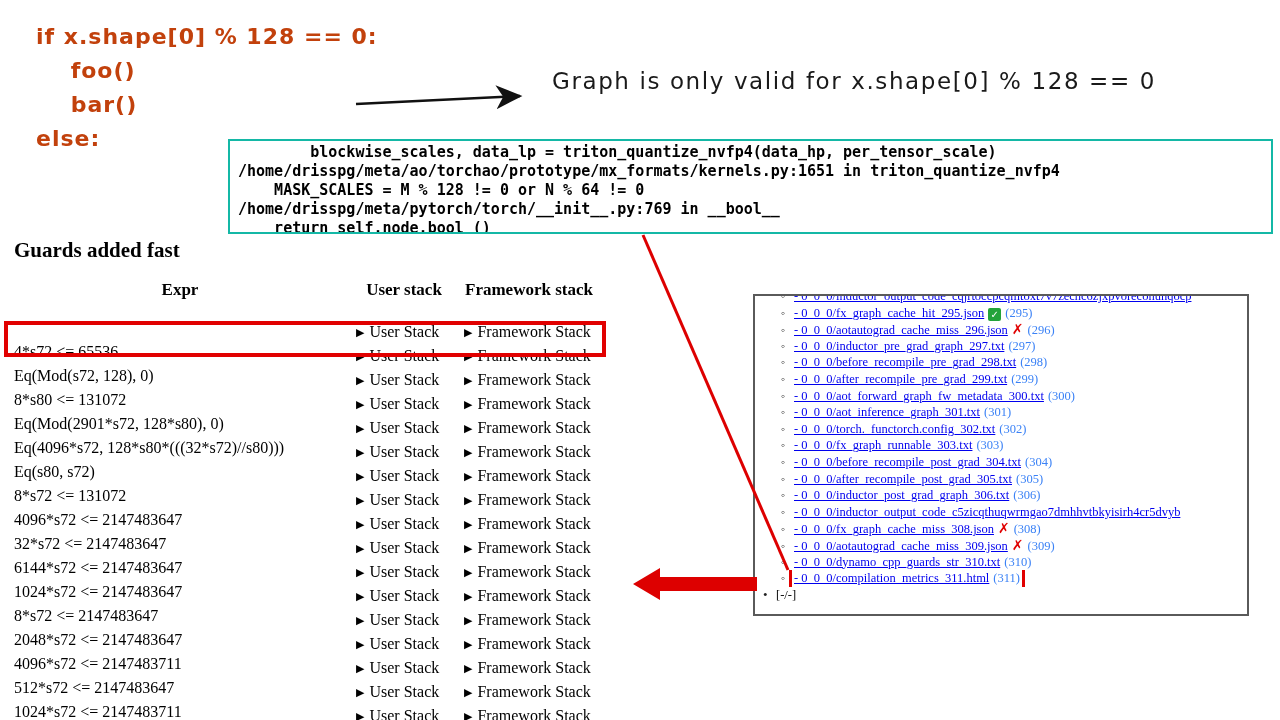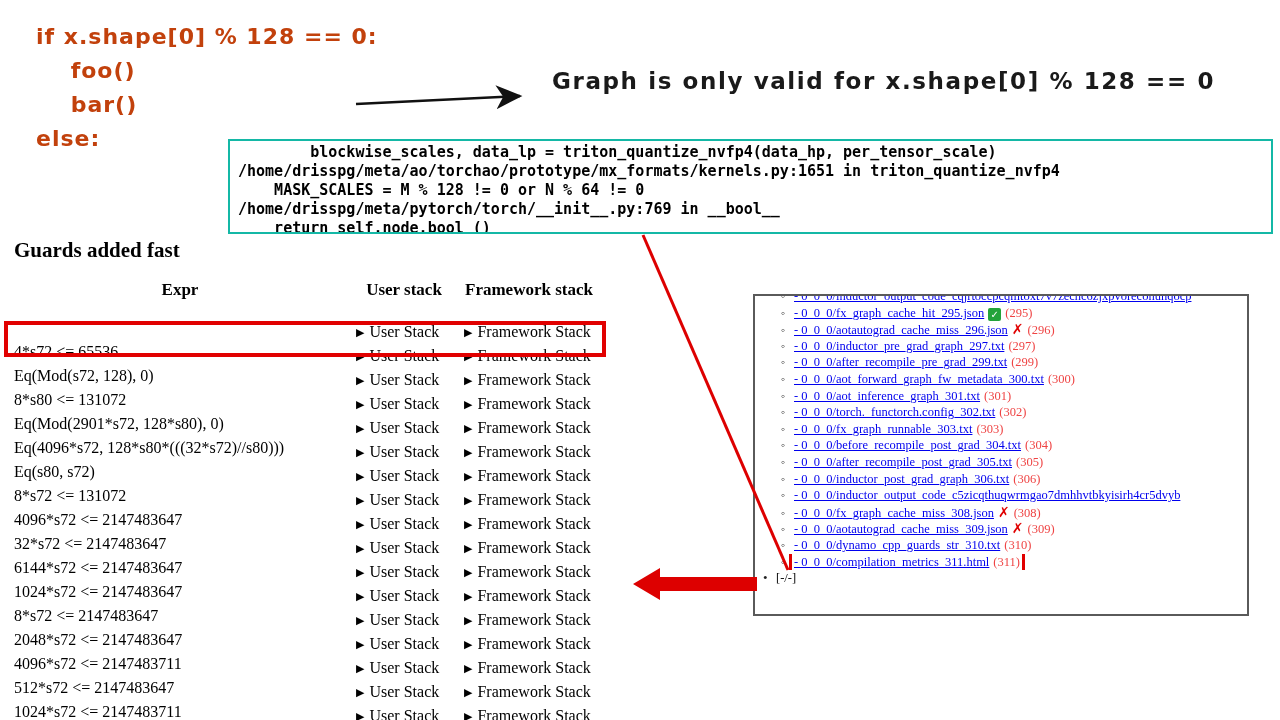--- a/index.html
+++ b/index.html
@@ -9,21 +9,21 @@
   }
 
   
   .hand-block { position:absolute; left:36px; top:20px; }
   .hand-line {
     font-family:"DejaVu Sans", sans-serif; font-size:22px; font-weight:600;
     letter-spacing:1px; line-height:34px; white-space:pre; color:#c2410c;
   }
   .annotation {
     position:absolute; left:552px; top:68px;
-    font-family:"DejaVu Sans", sans-serif; font-size:23px; font-weight:700;
+    font-family:"DejaVu Sans", sans-serif; font-size:23px; font-weight:400;
     letter-spacing:1.6px; white-space:nowrap; color:#1a1a1a;
   }
 
   
   .trace-box {
     position:absolute; left:228px; top:139px; width:1041px; height:91px;
     border:2px solid #14b8a6; background:#fff; overflow:hidden;
   }
   .trace-line {
     font-family:"DejaVu Sans Mono", monospace; font-size:15px; font-weight:600;
@@ -54,21 +54,21 @@
   .file-list { margin-top:-8px; }
   .file-item {
     padding-left:26px; white-space:nowrap; overflow:hidden;
     font-size:12.5px; line-height:16.6px; height:16.6px;
   }
   .bullet { display:inline-block; width:13px; color:#222; font-size:12px; }
   .bullet.solid { font-size:13px; }
   .item-content { display:inline; }
   .item-content.hl { outline:3px solid #e10000; outline-offset:2px; }
   .file-link { color:#0000ee; text-decoration:underline; cursor:pointer; }
-  .count { color:#ef4444; margin-left:4px; }
+  .count { color:#3b82f6; margin-left:4px; }
   .mark { display:inline-block; margin-left:4px; }
   .mark:empty { display:none; }
   .mark.hit {
     background:#23a33a; color:#fff; width:13px; height:13px; line-height:13px;
     text-align:center; font-size:10px; border-radius:2px; vertical-align:-1px;
     font-family:"DejaVu Sans", sans-serif;
   }
   .mark.miss {
     color:#e00000; font-weight:bold; font-size:14px;
     font-family:"DejaVu Sans", sans-serif;
@@ -204,20 +204,21 @@
       </div>
   </div>
 
   <div class="file-box">
     <div class="file-list">
 
     <div class="file-item"><span class="bullet">◦</span><span class="item-content"><a class="file-link" href="#">- 0_0_0/inductor_output_code_cqjrtoccpcqmtoxt7v7zecnc6zjxpvoreconunqocp</a><span class="count"></span></span></div>
         <div class="file-item"><span class="bullet">◦</span><span class="item-content"><a class="file-link" href="#">- 0_0_0/fx_graph_cache_hit_295.json</a><span class="mark hit">✓</span><span class="count">(295)</span></span></div>
         <div class="file-item"><span class="bullet">◦</span><span class="item-content"><a class="file-link" href="#">- 0_0_0/aotautograd_cache_miss_296.json</a><span class="mark miss">✗</span><span class="count">(296)</span></span></div>
         <div class="file-item"><span class="bullet">◦</span><span class="item-content"><a class="file-link" href="#">- 0_0_0/inductor_pre_grad_graph_297.txt</a><span class="count">(297)</span></span></div>
+        <div class="file-item"><span class="bullet">◦</span><span class="item-content"><a class="file-link" href="#">- 0_0_0/before_recompile_pre_grad_298.txt</a><span class="count">(298)</span></span></div>
         <div class="file-item"><span class="bullet">◦</span><span class="item-content"><a class="file-link" href="#">- 0_0_0/after_recompile_pre_grad_299.txt</a><span class="count">(299)</span></span></div>
         <div class="file-item"><span class="bullet">◦</span><span class="item-content"><a class="file-link" href="#">- 0_0_0/aot_forward_graph_fw_metadata_300.txt</a><span class="count">(300)</span></span></div>
         <div class="file-item"><span class="bullet">◦</span><span class="item-content"><a class="file-link" href="#">- 0_0_0/aot_inference_graph_301.txt</a><span class="count">(301)</span></span></div>
         <div class="file-item"><span class="bullet">◦</span><span class="item-content"><a class="file-link" href="#">- 0_0_0/torch._functorch.config_302.txt</a><span class="count">(302)</span></span></div>
         <div class="file-item"><span class="bullet">◦</span><span class="item-content"><a class="file-link" href="#">- 0_0_0/fx_graph_runnable_303.txt</a><span class="count">(303)</span></span></div>
         <div class="file-item"><span class="bullet">◦</span><span class="item-content"><a class="file-link" href="#">- 0_0_0/before_recompile_post_grad_304.txt</a><span class="count">(304)</span></span></div>
         <div class="file-item"><span class="bullet">◦</span><span class="item-content"><a class="file-link" href="#">- 0_0_0/after_recompile_post_grad_305.txt</a><span class="count">(305)</span></span></div>
         <div class="file-item"><span class="bullet">◦</span><span class="item-content"><a class="file-link" href="#">- 0_0_0/inductor_post_grad_graph_306.txt</a><span class="count">(306)</span></span></div>
         <div class="file-item"><span class="bullet">◦</span><span class="item-content"><a class="file-link" href="#">- 0_0_0/inductor_output_code_c5zicqthuqwrmgao7dmhhvtbkyisirh4cr5dvyb</a><span class="count"></span></span></div>
         <div class="file-item"><span class="bullet">◦</span><span class="item-content"><a class="file-link" href="#">- 0_0_0/fx_graph_cache_miss_308.json</a><span class="mark miss">✗</span><span class="count">(308)</span></span></div>

